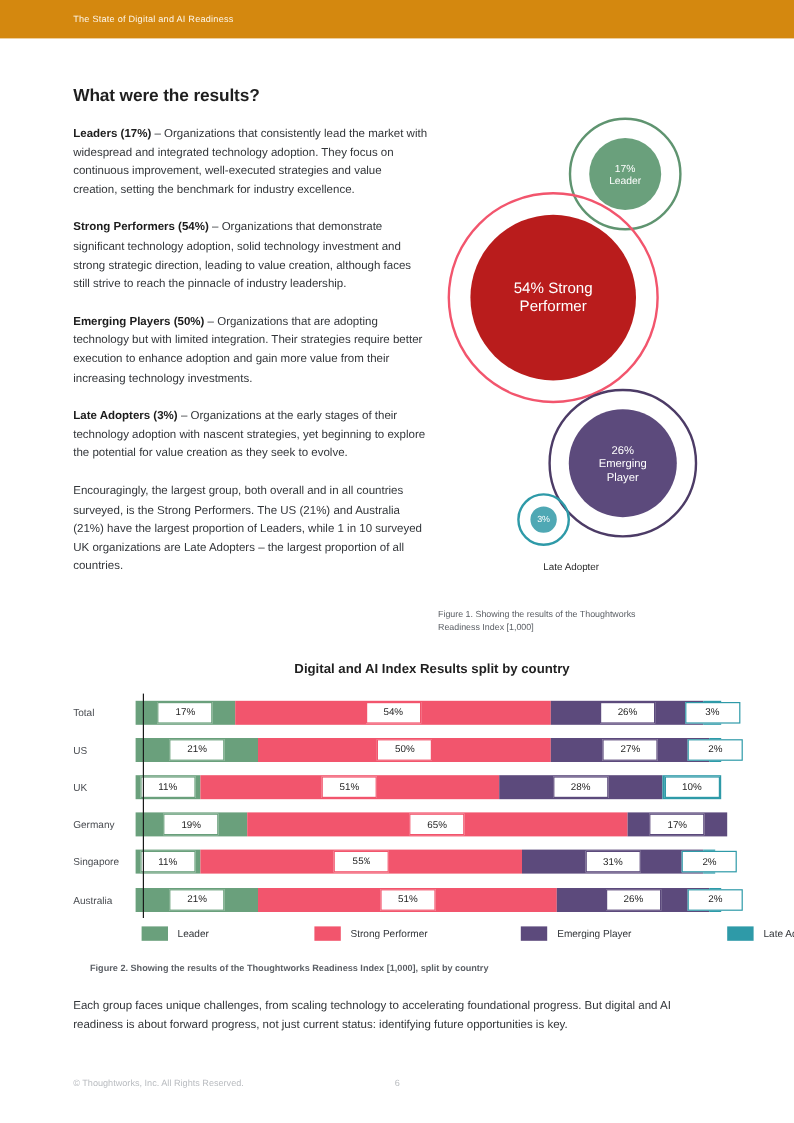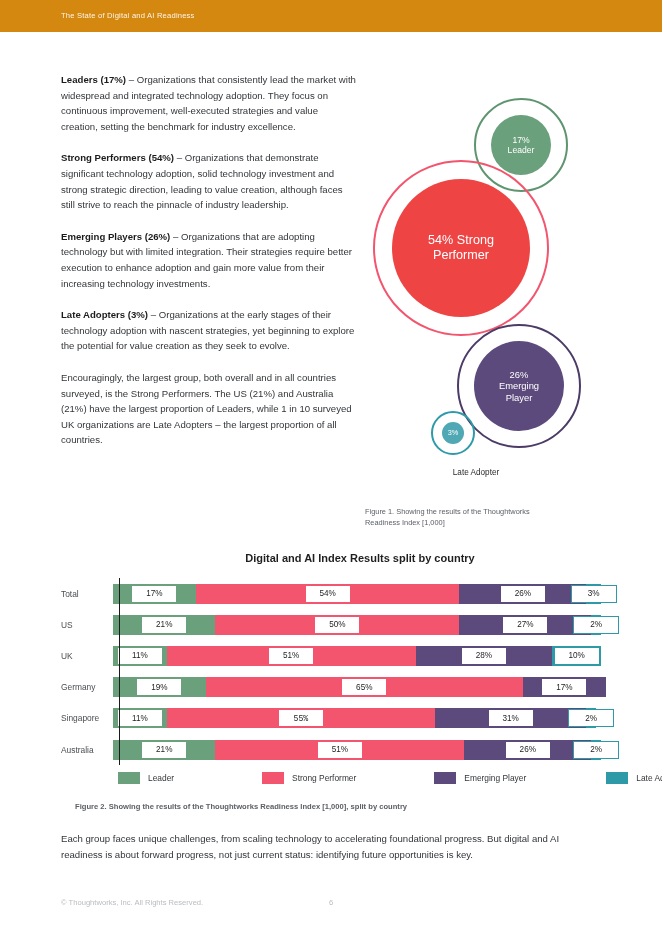--- a/index.html
+++ b/index.html
@@ -79,21 +79,21 @@
     text-align: center;
     color: #ffffff;
     line-height: 1.2;
   }
 
   
   #ring-leader   { left: 104px; top: 10px;  width: 94px;  height: 94px;  border: 2.4px solid #5f9470; }
   #core-leader   { left: 121px; top: 27px;  width: 60px;  height: 60px;  background: #6aa07c; font-size: 8.6px; }
   
   #ring-strong   { left: 3px;   top: 72px;  width: 176px; height: 176px; border: 2.6px solid #f2556d; }
-  #core-strong   { left: 22px;  top: 91px;  width: 138px; height: 138px; background: #ef4444; font-size: 12.6px; }
+  #core-strong   { left: 22px;  top: 91px;  width: 138px; height: 138px; background: #b91c1c; font-size: 12.6px; }
   
   #ring-emerging { left: 87px;  top: 236px; width: 124px; height: 124px; border: 2.6px solid #4c3b66; }
   #core-emerging { left: 104px; top: 253px; width: 90px;  height: 90px;  background: #5c4a7c; font-size: 9.4px; }
   
   #ring-late     { left: 61px;  top: 323px; width: 44px;  height: 44px;  border: 2.4px solid #2e9aa8; }
   #core-late     { left: 72px;  top: 334px; width: 22px;  height: 22px;  background: #4fa8b4; font-size: 7.4px; }
 
   .late-caption {
     position: absolute;
     left: 46px;
@@ -240,29 +240,30 @@
     color: #b9bcc0;
   }
 </style>
 </head>
 <body>
 
 <div class="header-band"></div>
 <div class="header-title">The State of Digital and AI Readiness</div>
 
 <div class="content">
+  <h1 class="section-heading">What were the results?</h1>
 
   <p class="body-para">
     <span class="lead-in">Leaders (17%)</span><span> – Organizations that consistently lead the market with widespread and integrated technology adoption. They focus on continuous improvement, well-executed strategies and value creation, setting the benchmark for industry excellence.</span>
   </p>
   <p class="body-para">
     <span class="lead-in">Strong Performers (54%)</span><span> – Organizations that demonstrate significant technology adoption, solid technology investment and strong strategic direction, leading to value creation, although faces still strive to reach the pinnacle of industry leadership.</span>
   </p>
   <p class="body-para">
-    <span class="lead-in">Emerging Players (26%)</span><span> – Organizations that are adopting technology but with limited integration. Their strategies require better execution to enhance adoption and gain more value from their increasing technology investments.</span>
+    <span class="lead-in">Emerging Players (50%)</span><span> – Organizations that are adopting technology but with limited integration. Their strategies require better execution to enhance adoption and gain more value from their increasing technology investments.</span>
   </p>
   <p class="body-para">
     <span class="lead-in">Late Adopters (3%)</span><span> – Organizations at the early stages of their technology adoption with nascent strategies, yet beginning to explore the potential for value creation as they seek to evolve.</span>
   </p>
   <p class="body-para">Encouragingly, the largest group, both overall and in all countries surveyed, is the Strong Performers. The US (21%) and Australia (21%) have the largest proportion of Leaders, while 1 in 10 surveyed UK organizations are Late Adopters – the largest proportion of all countries.</p>
 </div>
 
 <div class="bubble-area">
   <div class="bub bub-ring" id="ring-leader"></div>
   <div class="bub bub-core" id="core-leader">

